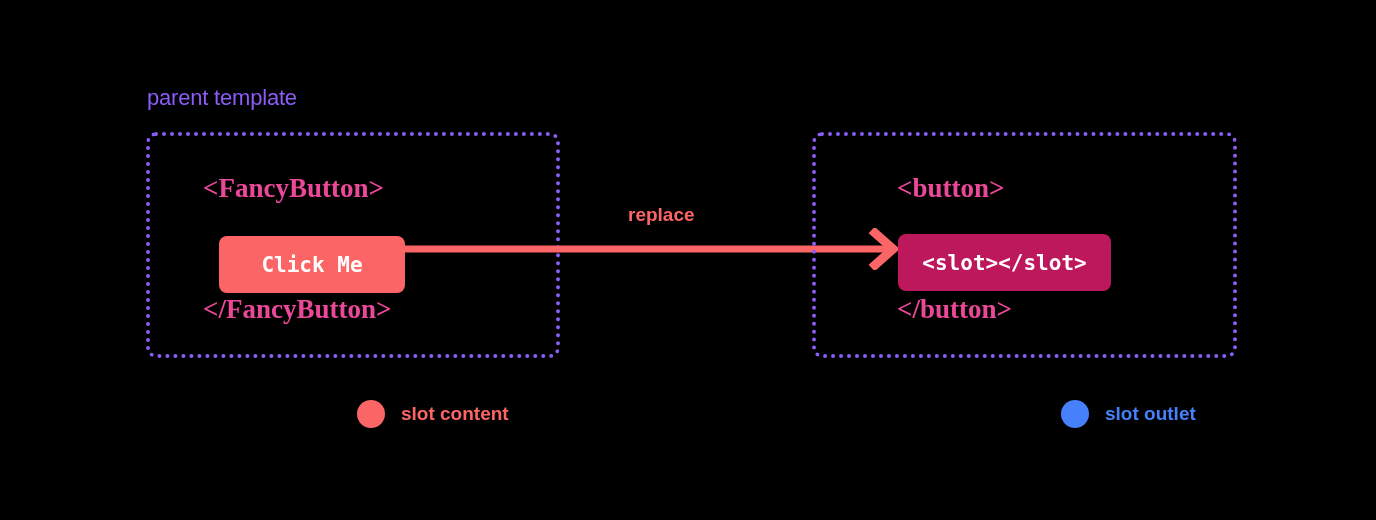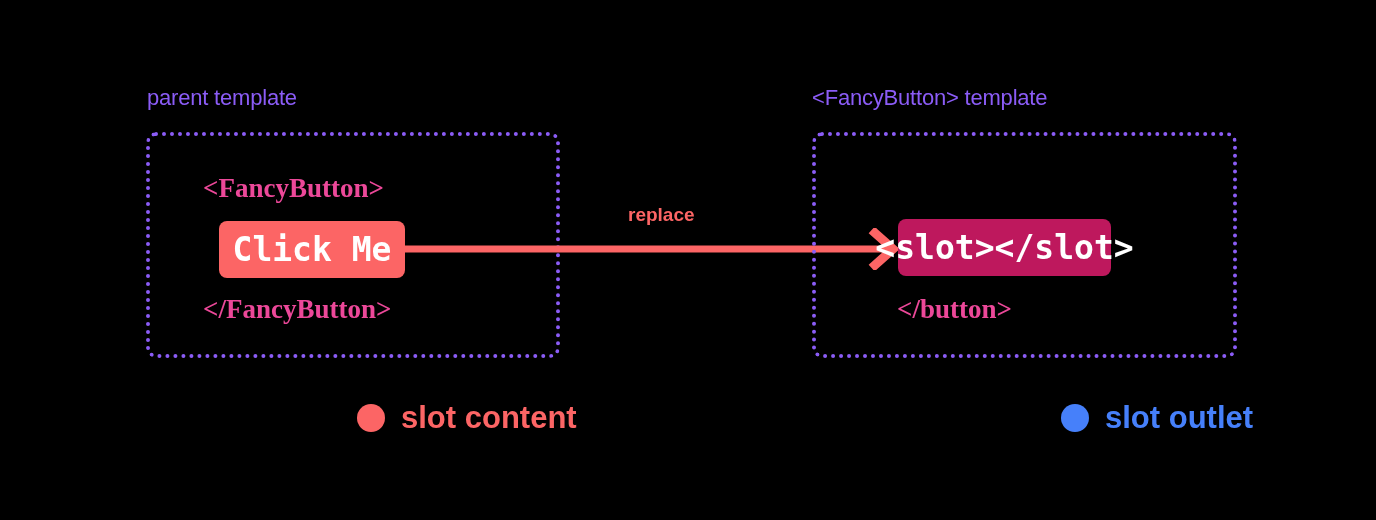--- a/index.html
+++ b/index.html
@@ -56,24 +56,25 @@
 
   
   .chip {
     position: absolute;
     display: flex;
     align-items: center;
     justify-content: center;
     border-radius: 8px;
     font-family: "DejaVu Sans Mono", "Liberation Mono", monospace;
     font-weight: bold;
-    font-size: 33px;
+    font-size: 21px;
     color: #FFFFFF;
     white-space: pre;
     box-sizing: border-box;
+    margin-top: 15px;
   }
   #chip-click-me {
     left: 219px; top: 221px; width: 186px; height: 57px;
     background: #FC6565;
   }
   #chip-slot {
     left: 898px; top: 219px; width: 213px; height: 57px;
     background: #be185d;
   }
 
@@ -101,21 +102,21 @@
     gap: 16px;
   }
   .legend-dot {
     width: 28px; height: 28px;
     border-radius: 50%;
     flex: 0 0 auto;
   }
   .legend-text {
     font-family: "Liberation Sans", sans-serif;
     font-weight: bold;
-    font-size: 31px;
+    font-size: 19px;
     white-space: nowrap;
   }
   #legend-slot-content { left: 357px; top: 400px; }
   #legend-slot-content .legend-dot  { background: #FC6565; }
   #legend-slot-content .legend-text { color: #FC6565; }
 
   #legend-slot-outlet { left: 1061px; top: 400px; justify-content: flex-end; }
   #legend-slot-outlet .legend-dot  { background: #4680FA; }
   #legend-slot-outlet .legend-text { color: #4680FA; }
 </style>
@@ -136,24 +137,24 @@
 
   <div id="arrow-label">replace</div>
 
   <div id="arrow-wrap">
     <svg width="500" height="42" viewBox="0 0 500 42">
       <line x1="0" y1="21" x2="485" y2="21" stroke="#FC6565" stroke-width="7"></line>
       <polyline points="470,5 488,21 470,37" fill="none" stroke="#FC6565" stroke-width="9" stroke-linecap="square" stroke-linejoin="miter"></polyline>
     </svg>
   </div>
 
-  <div class="section-title" id="title-fancy">&lt;FancyButton&gt; template</div>
 
   <div class="template-box" id="box-fancy"></div>
 
+  <div class="code-line" id="code-open-button">&lt;button&gt;</div>
 
   <div class="chip" id="chip-slot">&lt;slot&gt;&lt;/slot&gt;</div>
 
   <div class="code-line" id="code-close-button">&lt;/button&gt;</div>
 
   <div class="legend" id="legend-slot-content">
     <span class="legend-dot"></span>
     <span class="legend-text">slot content</span>
   </div>
 

